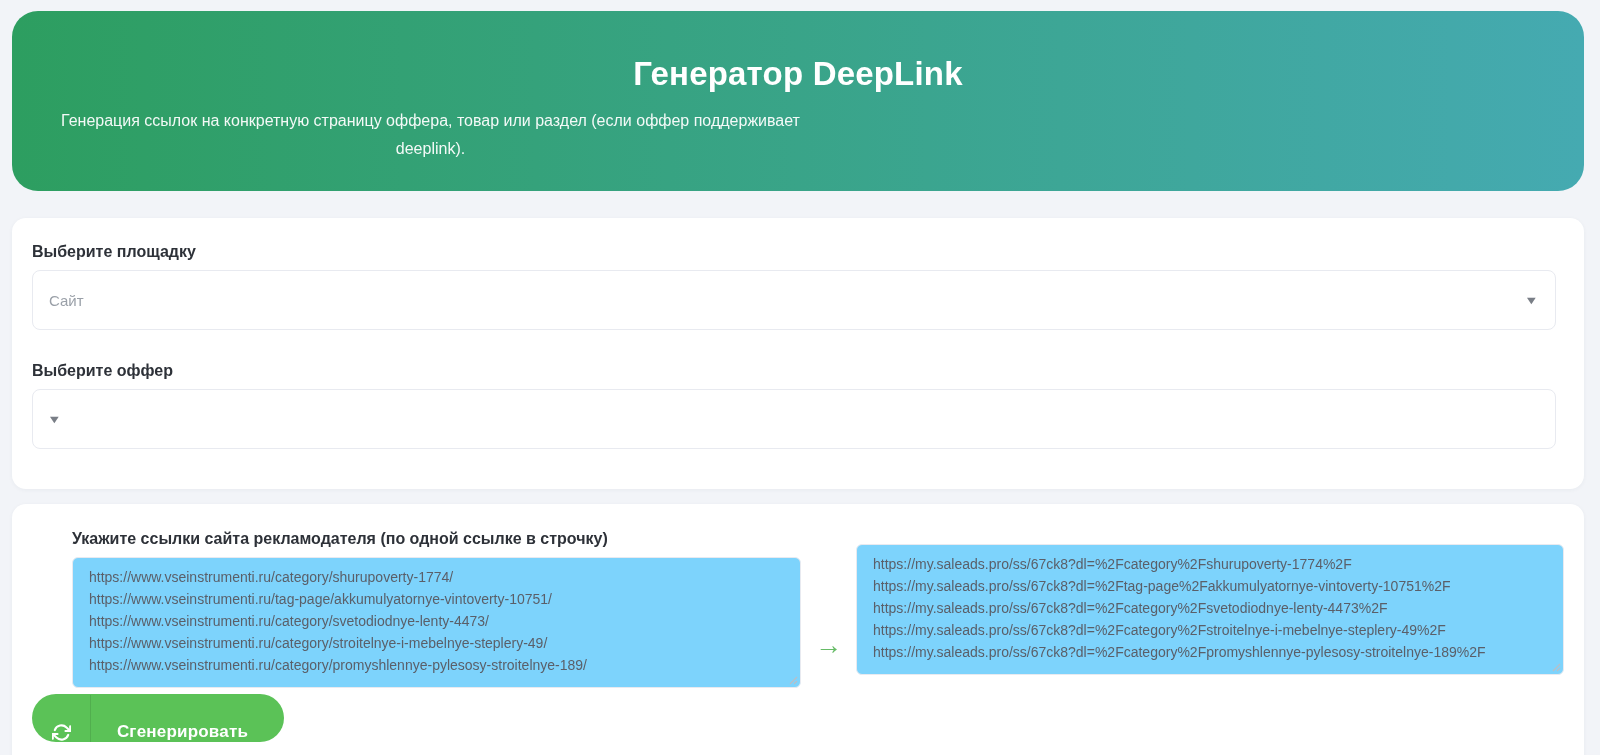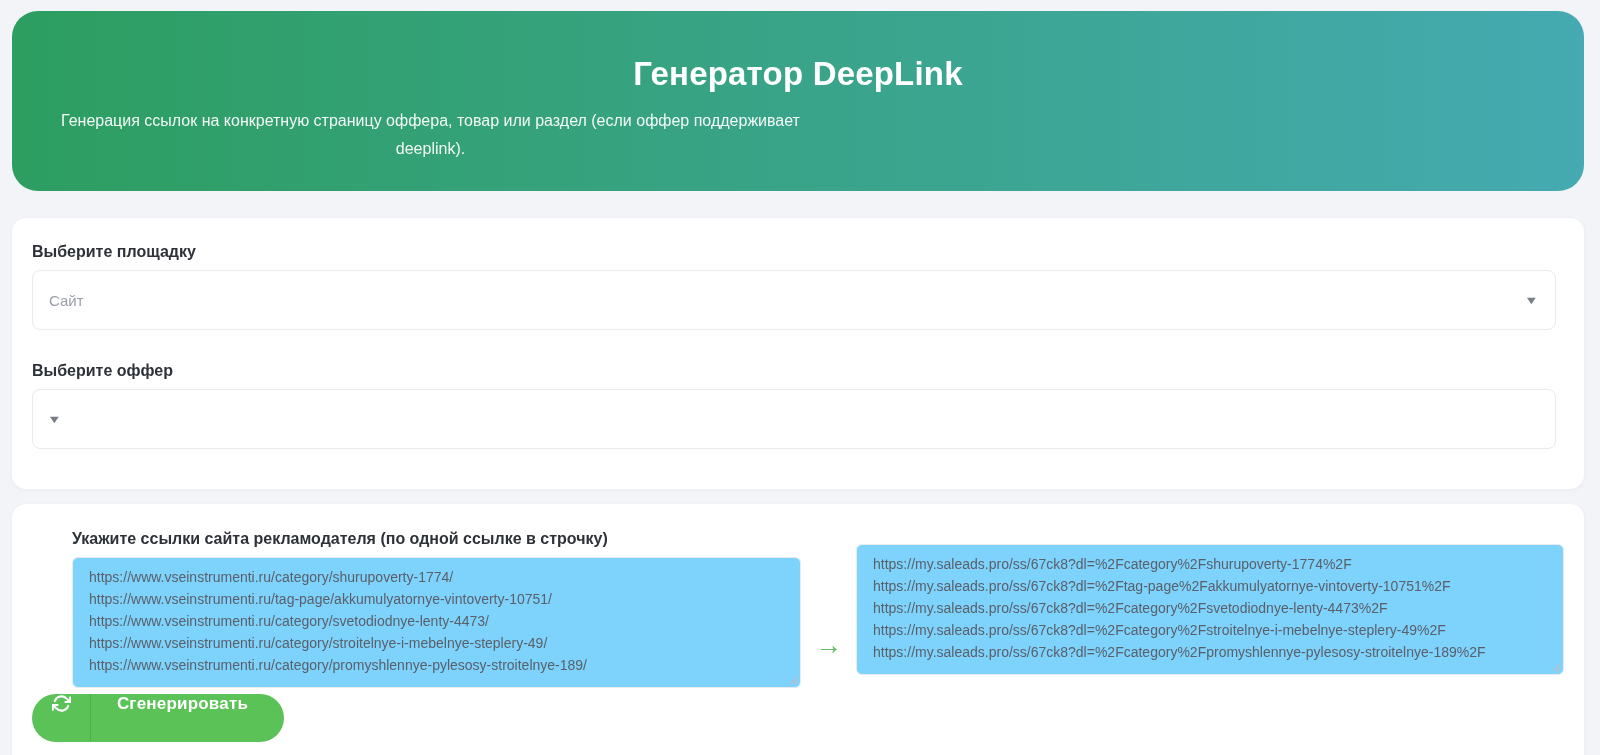--- a/index.html
+++ b/index.html
@@ -116,21 +116,21 @@
   
   .generate-btn {
     margin-top: 6px;
     height: 48px;
     width: 252px;
     border: none;
     border-radius: 24px;
     background: var(--button-green, #5bc257);
     color: #ffffff;
     display: flex;
-    align-items: flex-start;
+    align-items: flex-end;
     cursor: pointer;
     padding: 0;
     font-family: inherit;
   }
   .btn-icon {
     width: 58px;
     display: flex;
     justify-content: center;
     align-items: center;
   }

